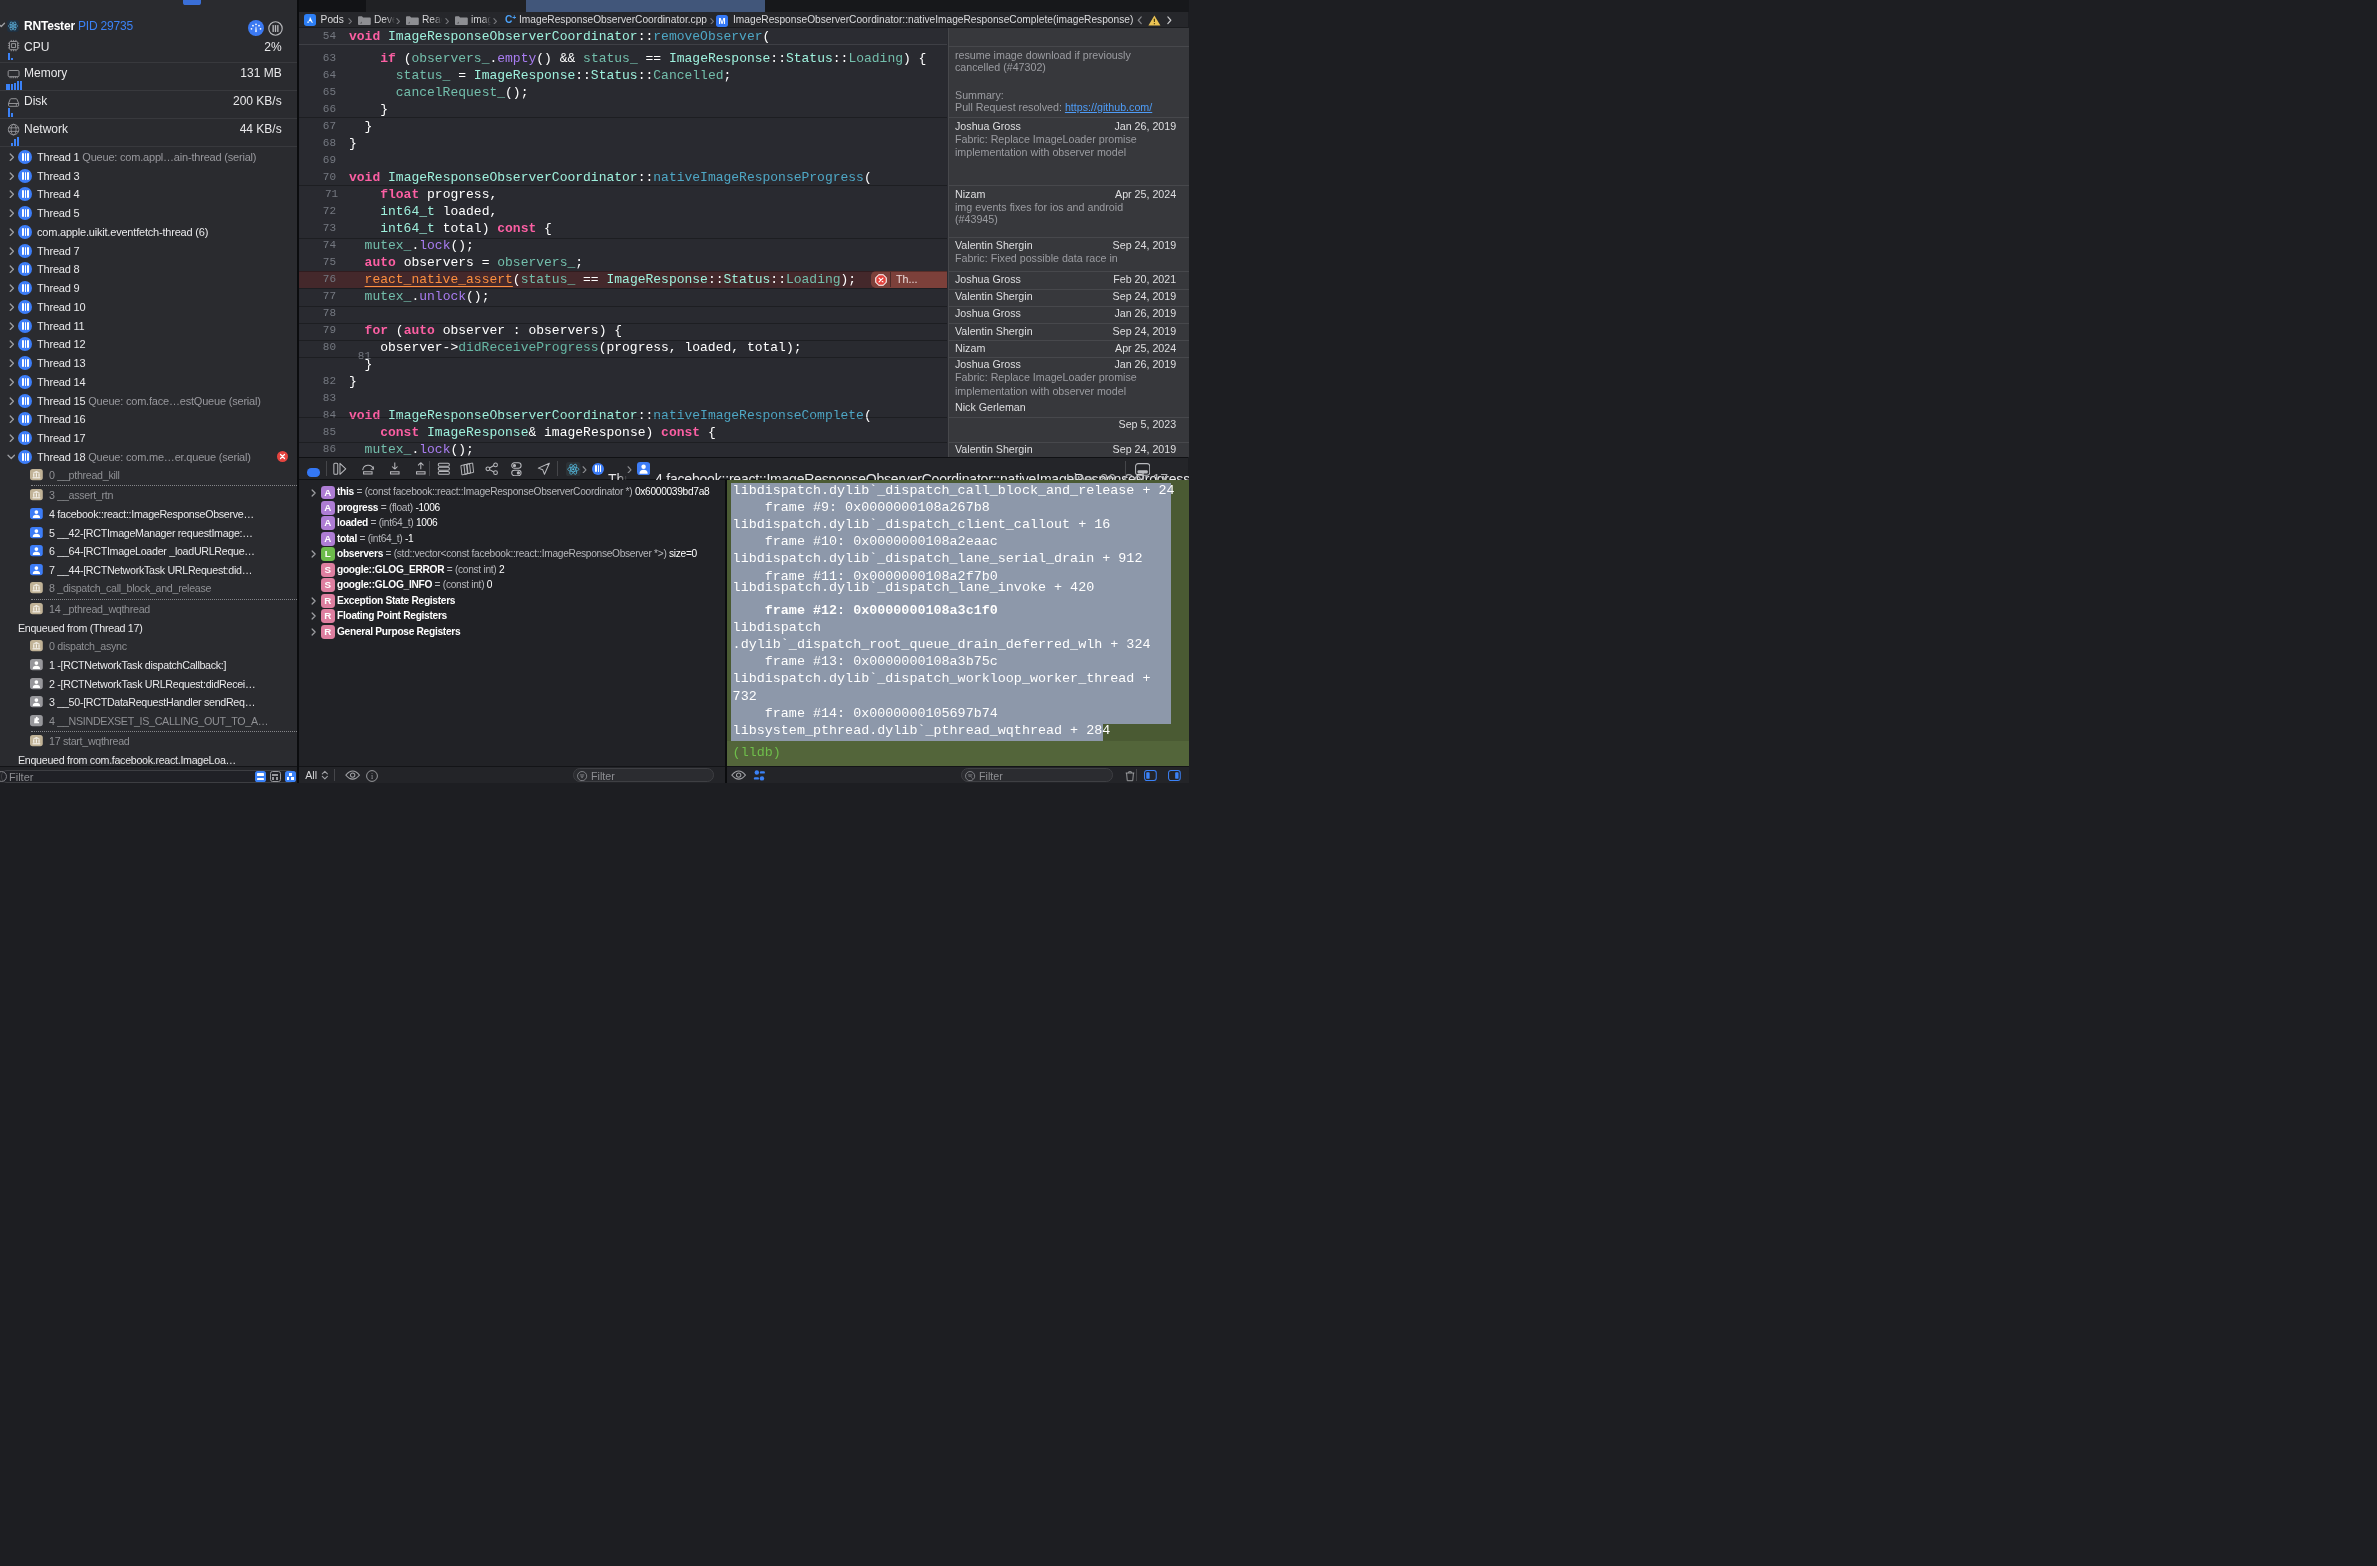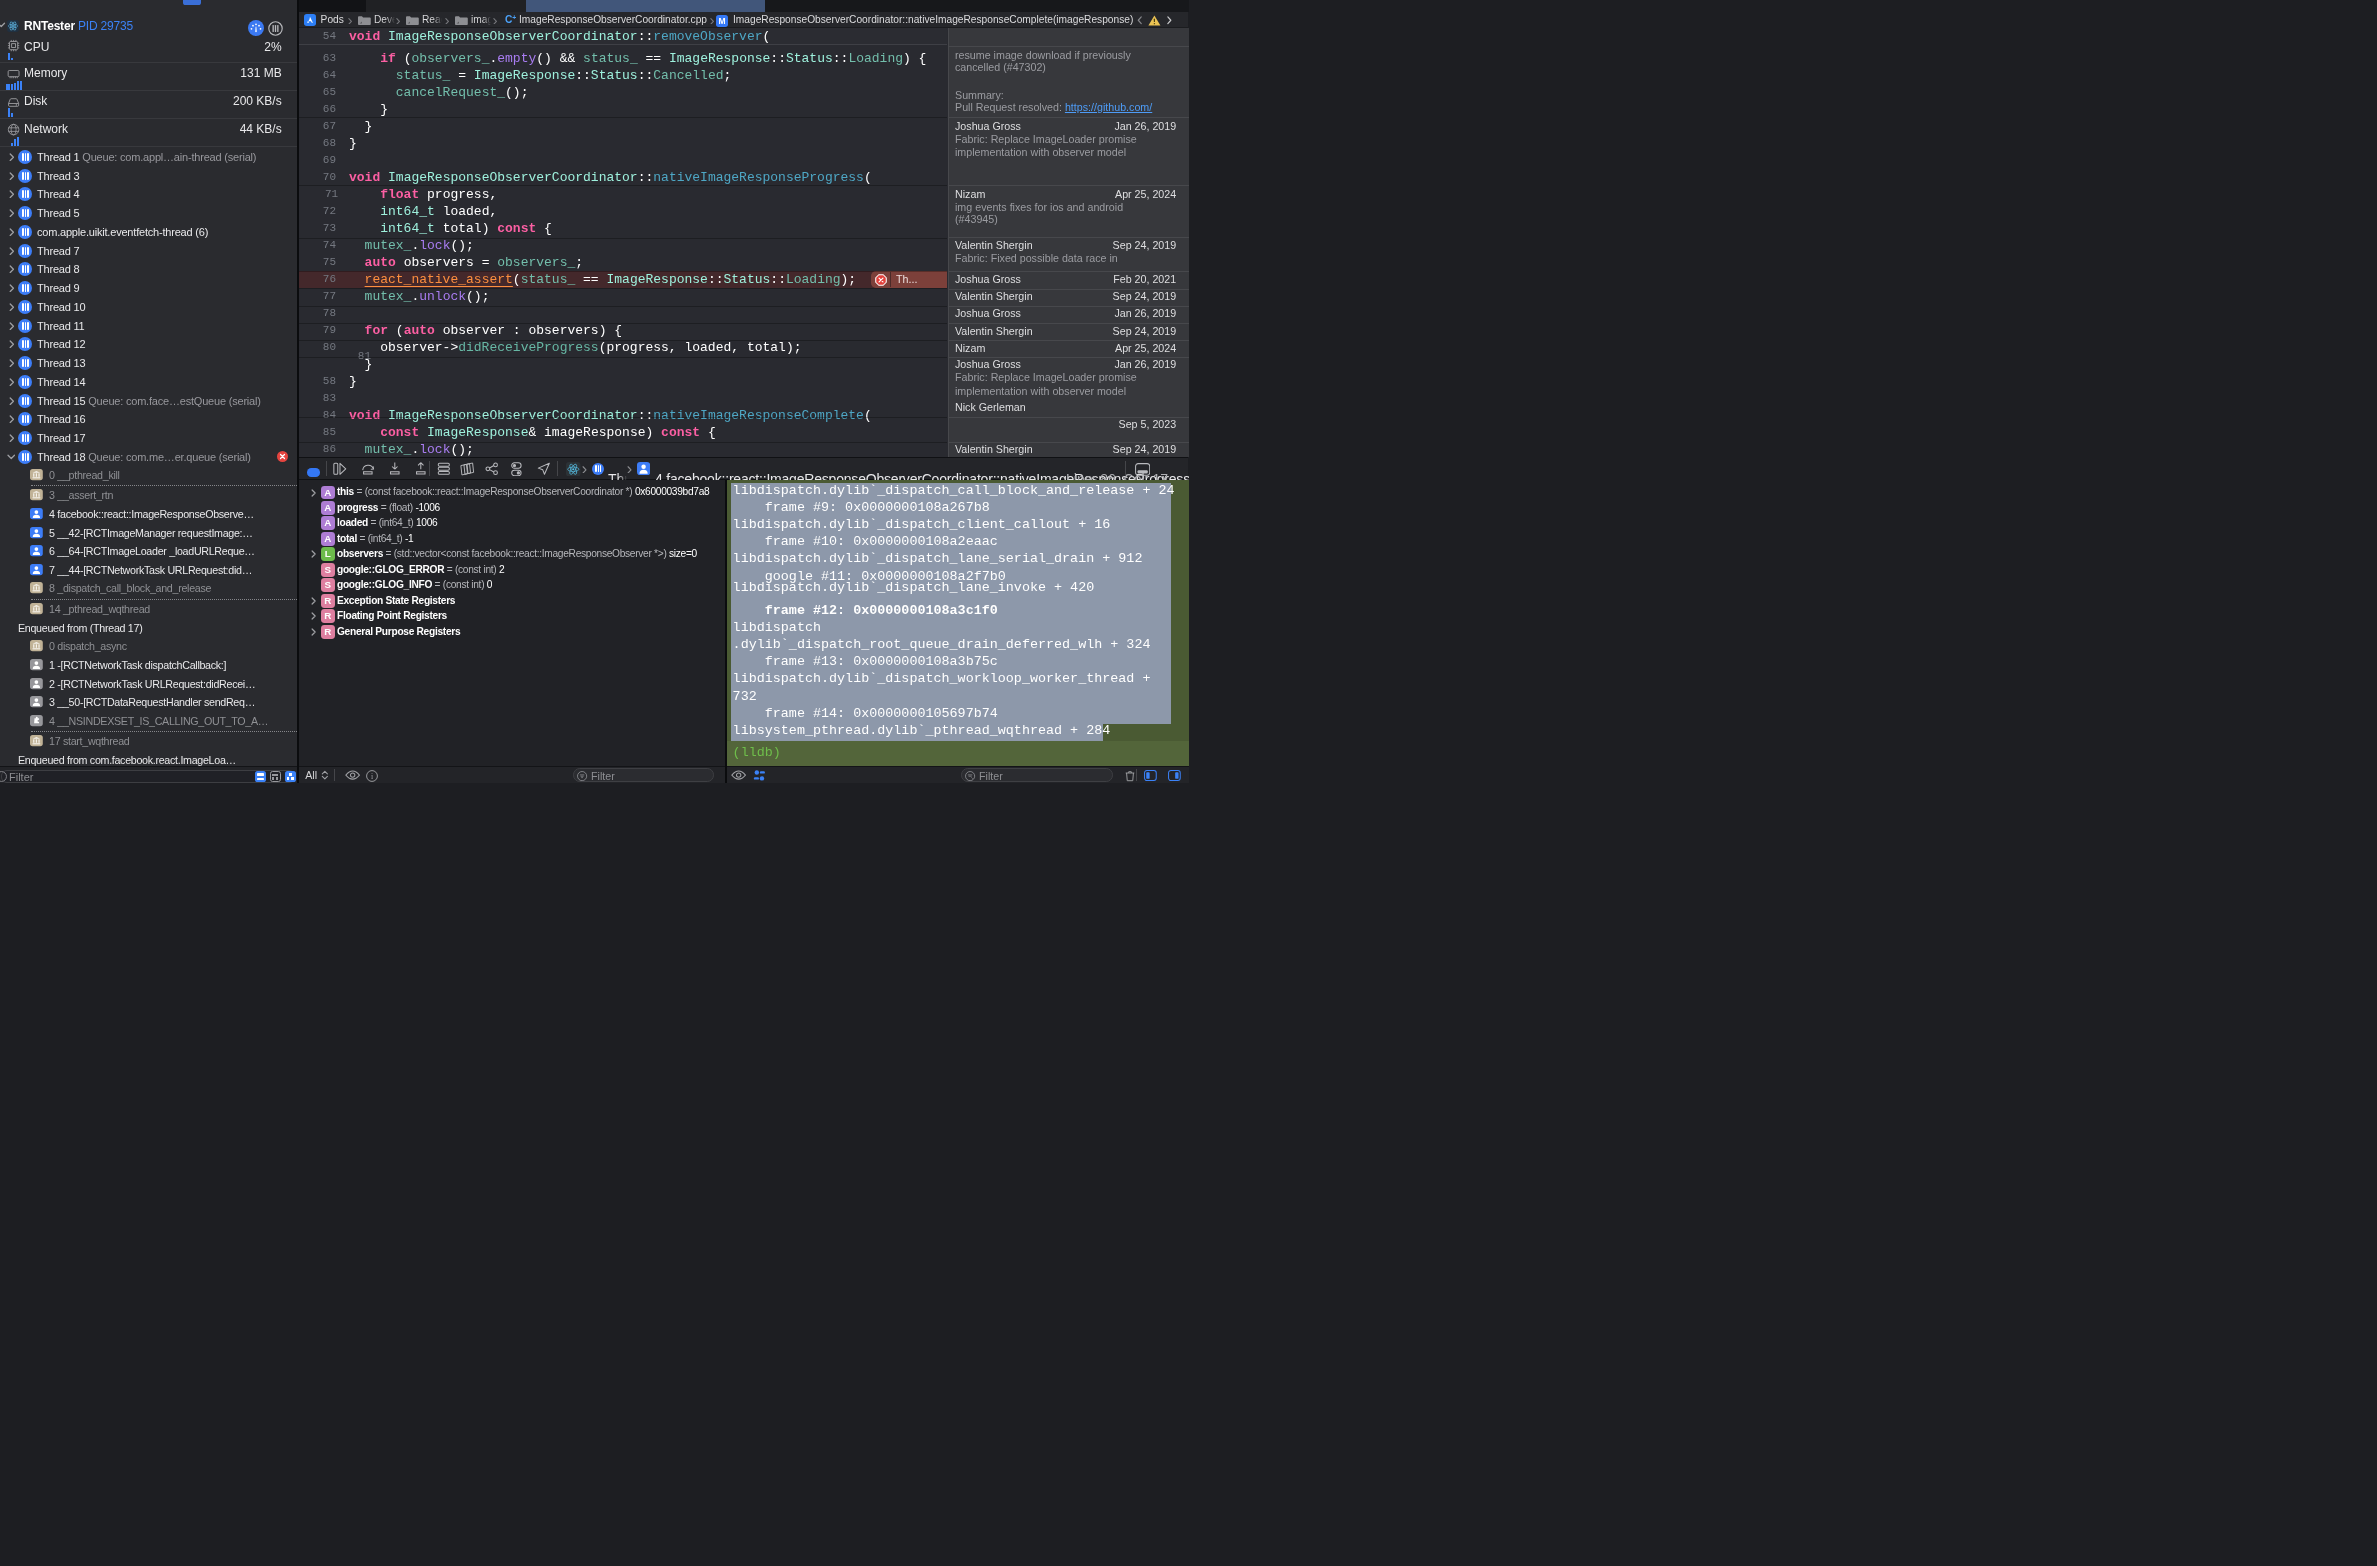--- a/index.html
+++ b/index.html
@@ -565,21 +565,21 @@
   <div class="code" style="top:271px;">  <span class="mac">react_native_assert</span>(<span class="iv">status_</span> == <span class="ty">ImageResponse</span>::<span class="ty">Status</span>::<span class="iv">Loading</span>);</div>
   <div class="lnum" style="top:288px;">77</div>
   <div class="code" style="top:288px;">  <span class="iv">mutex_</span>.<span class="lib">unlock</span>();</div>
   <div class="lnum" style="top:305px;">78</div>
   <div class="lnum" style="top:322px;">79</div>
   <div class="code" style="top:322px;">  <span class="kw">for</span> (<span class="kw">auto</span> observer : observers) {</div>
   <div class="lnum" style="top:339px;">80</div>
   <div class="code" style="top:339px;">    observer-&gt;<span class="gfn">didReceiveProgress</span>(progress, loaded, total);</div>
   <div class="lnum" style="top:348px;margin-left:35px;">81</div>
   <div class="code" style="top:356px;">  }</div>
-  <div class="lnum" style="top:373px;">58</div>
+  <div class="lnum" style="top:373px;">82</div>
   <div class="code" style="top:373px;">}</div>
   <div class="lnum" style="top:390px;">83</div>
   <div class="lnum" style="top:407px;">84</div>
   <div class="code" style="top:407px;"><span class="kw">void</span> <span class="ty">ImageResponseObserverCoordinator</span>::<span class="fn">nativeImageResponseComplete</span>(</div>
   <div class="lnum" style="top:424px;">85</div>
   <div class="code" style="top:424px;">    <span class="kw">const</span> <span class="ty">ImageResponse</span>&amp; imageResponse) <span class="kw">const</span> {</div>
   <div class="lnum" style="top:441px;">86</div>
   <div class="code" style="top:441px;">  <span class="iv">mutex_</span>.<span class="lib">lock</span>();</div>
   <div class="abs" style="left:871px;top:271px;width:76px;height:17px;background:#7c403a;border-radius:5.1px 0 0 5.1px;"></div>
   <svg class="abs" style="left:875px;top:274px;" width="12" height="12" viewBox="0 0 16 16">
@@ -856,21 +856,21 @@
       </div>
   </div>
   <div id="console" class="abs">
     <div class="csel" style="left:4.3px;top:3px;width:440px;height:241px;"></div>
     <div class="csel" style="left:4.3px;top:244px;width:372px;height:17px;"></div>
     <div class="cline" style="top:3px;">libdispatch.dylib`_dispatch_call_block_and_release + 24</div>
     <div class="cline" style="top:20px;">    frame #9: 0x0000000108a267b8</div>
     <div class="cline" style="top:37px;">libdispatch.dylib`_dispatch_client_callout + 16</div>
     <div class="cline" style="top:54px;">    frame #10: 0x0000000108a2eaac</div>
     <div class="cline" style="top:71px;">libdispatch.dylib`_dispatch_lane_serial_drain + 912</div>
-    <div class="cline" style="top:89px;">    google #11: 0x0000000108a2f7b0</div>
+    <div class="cline" style="top:89px;">    frame #11: 0x0000000108a2f7b0</div>
     <div class="cline" style="top:100px;">libdispatch.dylib`_dispatch_lane_invoke + 420</div>
     <div class="cline" style="top:123px;font-weight:bold;">    frame #12: 0x0000000108a3c1f0</div>
     <div class="cline" style="top:140px;">libdispatch</div>
     <div class="cline" style="top:157px;">.dylib`_dispatch_root_queue_drain_deferred_wlh + 324</div>
     <div class="cline" style="top:174px;">    frame #13: 0x0000000108a3b75c</div>
     <div class="cline" style="top:191px;">libdispatch.dylib`_dispatch_workloop_worker_thread +</div>
     <div class="cline" style="top:209px;">732</div>
     <div class="cline" style="top:226px;">    frame #14: 0x0000000105697b74</div>
     <div class="cline" style="top:243px;">libsystem_pthread.dylib`_pthread_wqthread + 284</div>
     <div id="lldbband"></div>

